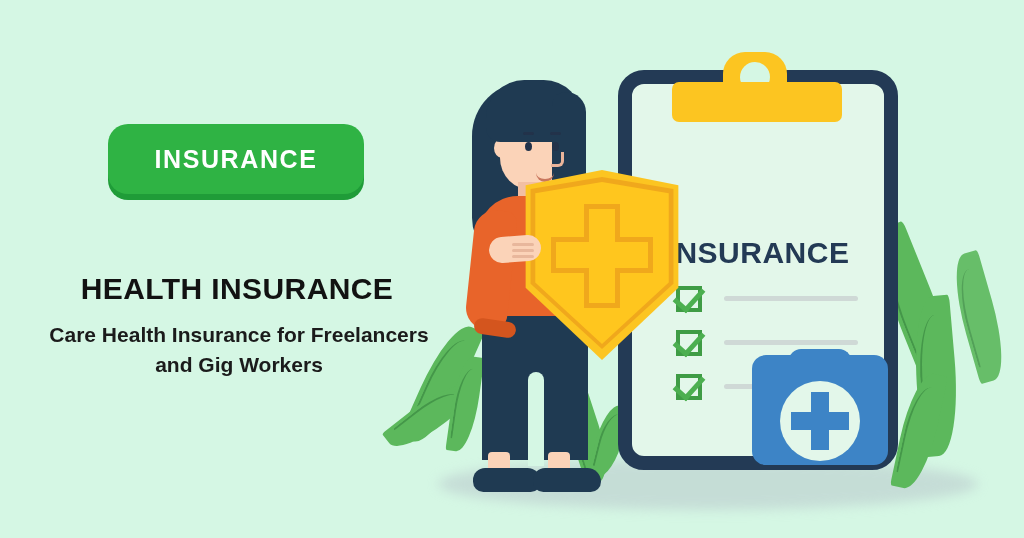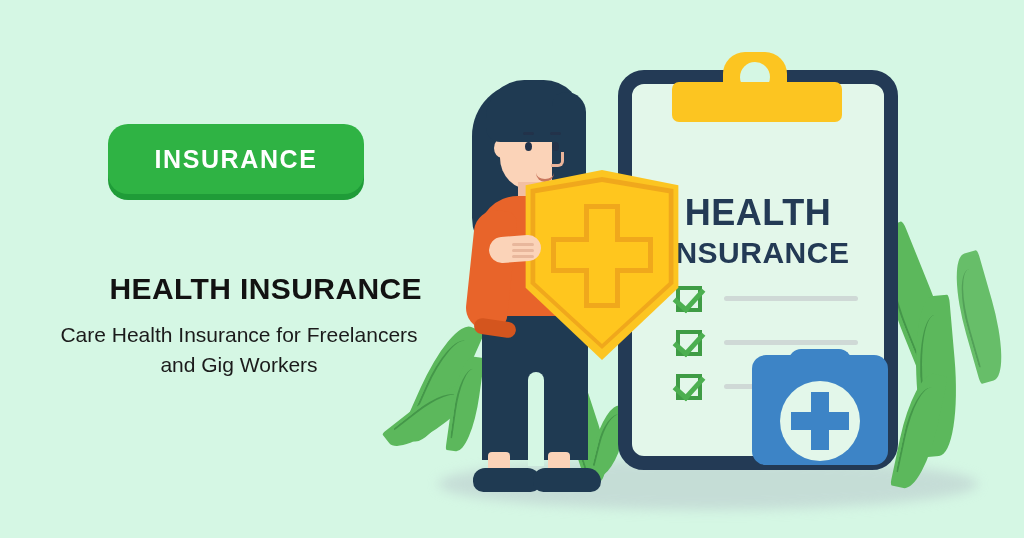--- a/index.html
+++ b/index.html
@@ -34,35 +34,35 @@
     color: #ffffff;
     font-size: 25px;
     font-weight: bold;
     letter-spacing: 1.6px;
   }
   .headline {
     position: absolute;
     left: 52px;
     top: 272px;
     width: 370px;
-    text-align: right;
+    text-align: center;
     color: #121212;
     font-size: 30px;
     font-weight: bold;
     letter-spacing: 0.4px;
   }
   .subline {
     position: absolute;
     left: 40px;
     top: 320px;
     width: 398px;
     text-align: center;
     color: #1b1b1b;
     font-size: 21px;
-    font-weight: normal;
+    font-weight: bold;
     line-height: 1.45;
   }
 
   
   .ground-shadow {
     position: absolute;
     left: 438px;
     top: 458px;
     width: 540px;
     height: 52px;
@@ -552,21 +552,20 @@
 
   <div class="headline">HEALTH INSURANCE</div>
 
   <div class="subline">Care Health Insurance for Freelancers and Gig Workers</div>
 
   <div class="clipboard"></div>
   <div class="clipboard-clip-top"></div>
   <div class="clipboard-clip-hole"></div>
   <div class="clipboard-clip"></div>
 
-  <div class="health-title">HEALTH</div>
   <div class="insurance-title">INSURANCE</div>
 
   <div class="check-row r0">
     <span class="check-box"></span>
     <span class="check-mark"></span>
     <span class="check-line"></span>
   </div>
   <div class="check-row r1">
     <span class="check-box"></span>
     <span class="check-mark"></span>

